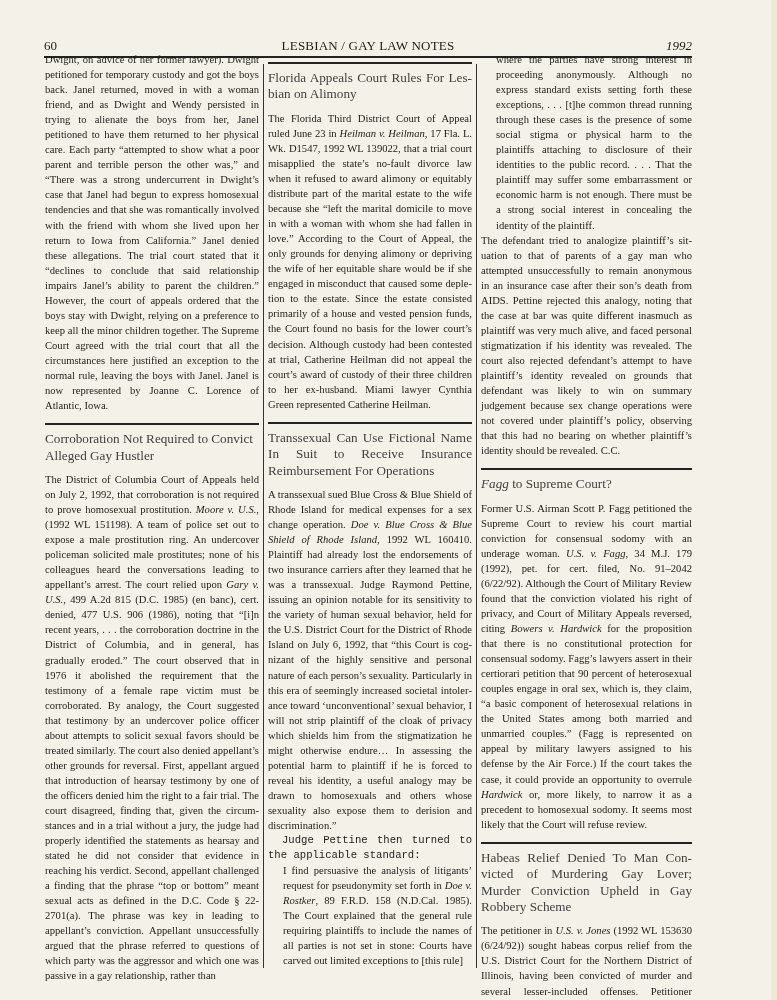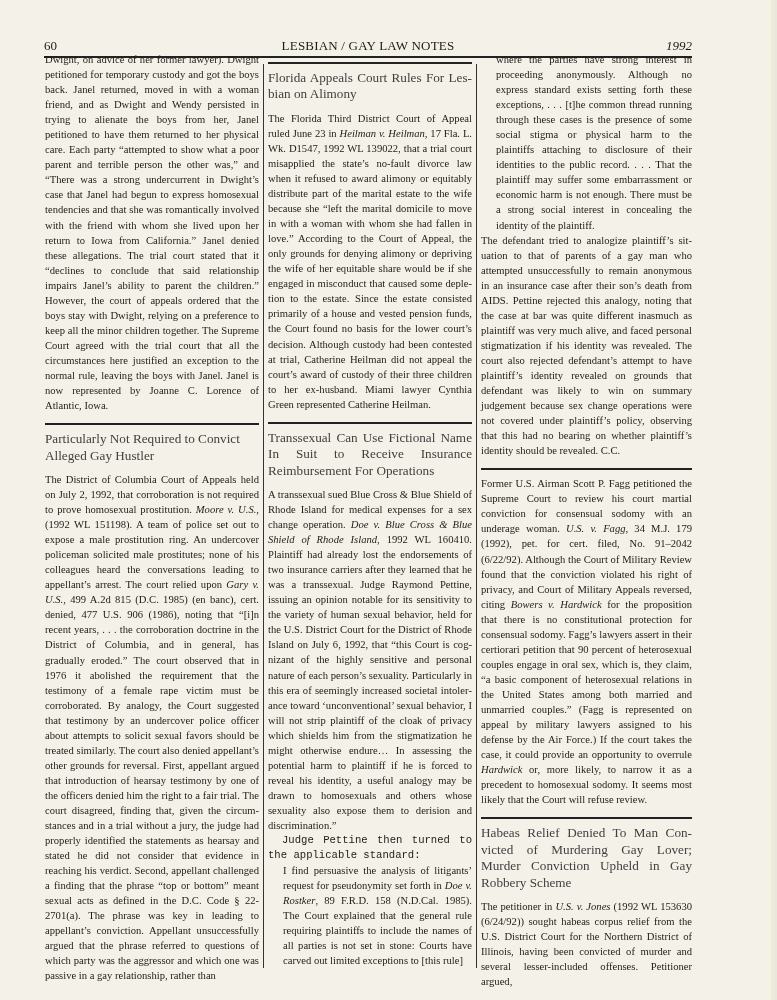--- a/index.html
+++ b/index.html
@@ -58,36 +58,37 @@
   <span class="year">1992</span>
 </div>
 <div class="header-rule"></div>
 
 <div class="vrule v1"></div>
 <div class="vrule v2"></div>
 
 <div class="col c1">
   <p>Dwight, on advice of her former lawyer). Dwight petitioned for temporary custody and got the boys back. Janel returned, moved in with a woman friend, and as Dwight and Wendy persisted in trying to alienate the boys from her, Janel petitioned to have them returned to her physical care. Each party “attempted to show what a poor parent and terrible person the other was,” and “There was a strong undercurrent in Dwight’s case that Janel had begun to express homosexual tend­encies and that she was romantically involved with the friend with whom she lived upon her return to Iowa from California.” Janel denied these allegations. The trial court stated that it “declines to conclude that said relationship impairs Janel’s ability to parent the children.” However, the court of appeals ordered that the boys stay with Dwight, relying on a preference to keep all the minor children together. The Supreme Court agreed with the trial court that all the circumstances here justified an excep­tion to the normal rule, leaving the boys with Janel. Janel is now represented by Joanne C. Lorence of Atlantic, Iowa.</p>
   <div class="art-rule"></div>
-  <h2>Particularly Not Required to Convict Alleged Gay Hustler</h2>
+  <h2>Corroboration Not Required to Convict Alleged Gay Hustler</h2>
   <p><span>The District of Columbia Court of Appeals held on July 2, 1992, that corroboration is not required to prove homosexual prostitution. </span><i>Moore v. U.S.</i><span>, (1992 WL 151198). A team of police set out to expose a male prostitution ring. An undercover policeman solicited male pros­titutes; none of his colleagues heard the conver­sations leading to appellant’s arrest. The court relied upon </span><i>Gary v. U.S.</i><span>, 499 A.2d 815 (D.C. 1985) (en banc), cert. denied, 477 U.S. 906 (1986), noting that “[i]n recent years, . . . the corroboration doctrine in the District of Columbia, and in general, has gradually eroded.” The court observed that in 1976 it abolished the requirement that the testimony of a female rape victim must be corroborated. By analogy, the Court suggested that testimony by an undercover police officer about attempts to solicit sexual favors should be treated simi­larly. The court also denied appellant’s other grounds for reversal. First, appellant argued that introduction of hearsay testimony by one of the officers denied him the right to a fair trial. The court disagreed, finding that, given the circum­stances and in a trial without a jury, the judge had properly identified the statements as hear­say and stated he did not consider that evidence in reaching his verdict. Second, appellant chal­lenged a finding that the phrase “top or bottom” meant sexual acts as defined in the D.C. Code § 22-2701(a). The phrase was key in leading to appellant’s conviction. Appellant unsuccess­fully argued that the phrase referred to questions of which party was the aggressor and which one was passive in a gay relationship, rather than</span></p>
 </div>
 
 <div class="col c2">
   <div class="art-rule"></div>
   <h2 class="just">Florida Appeals Court Rules For Les­bian on Alimony</h2>
   <p><span>The Florida Third District Court of Appeal ruled June 23 in </span><i>Heilman v. Heilman</i><span>, 17 Fla. L. Wk. D1547, 1992 WL 139022, that a trial court misapplied the state’s no-fault divorce law when it refused to award alimony or equitably distrib­ute part of the marital estate to the wife because she “left the marital domicile to move in with a woman with whom she had fallen in love.” According to the Court of Appeal, the only grounds for denying alimony or depriving the wife of her equitable share would be if she engaged in misconduct that caused some deple­tion to the estate. Since the estate consisted primarily of a house and vested pension funds, the Court found no basis for the lower court’s decision. Although custody had been contested at trial, Catherine Heilman did not appeal the court’s award of custody of their three children to her ex-husband. Miami lawyer Cynthia Green represented Catherine Heilman.</span></p>
   <div class="art-rule"></div>
   <h2 class="just">Transsexual Can Use Fictional Name In Suit to Receive Insurance Reimburse­ment For Operations</h2>
   <p><span>A transsexual sued Blue Cross &amp; Blue Shield of Rhode Island for medical expenses for a sex change operation. </span><i>Doe v. Blue Cross &amp; Blue Shield of Rhode Island</i><span>, 1992 WL 160410. Plain­tiff had already lost the endorsements of two insurance carriers after they learned that he was a transsexual. Judge Raymond Pettine, issuing an opinion notable for its sensitivity to the variety of human sexual behavior, held for the U.S. District Court for the District of Rhode Island on July 6, 1992, that “this Court is cog­nizant of the highly sensitive and personal nature of each person’s sexuality. Particularly in this era of seemingly increased societal intoler­ance toward ‘unconventional’ sexual behavior, I will not strip plaintiff of the cloak of privacy which shields him from the stigmatization he might otherwise endure… In assessing the poten­tial harm to plaintiff if he is forced to reveal his identity, a useful analogy may be drawn to homo­sexuals and others whose sexuality also expose them to derision and discrimination.”</span></p>
   <p class="indent">Judge Pettine then turned to the applicable standard:</p>
   <p class="quote"><span>I find persuasive the analysis of litigants’ request for pseudonymity set forth in </span><i>Doe v. Rostker</i><span>, 89 F.R.D. 158 (N.D.Cal. 1985). The Court explained that the general rule requiring plaintiffs to include the names of all parties is not set in stone: Courts have carved out limited exceptions to [this rule]</span></p>
 </div>
 
 <div class="col c3">
   <p class="quote">where the parties have strong interest in proceeding anonymously. Although no express standard exists setting forth these exceptions, . . . [t]he common thread run­ning through these cases is the presence of some social stigma or physical harm to the plaintiffs attaching to disclosure of their identities to the public record. . . . That the plaintiff may suffer some embarrass­ment or economic harm is not enough. There must be a strong social interest in concealing the identity of the plaintiff.</p>
   <p>The defendant tried to analogize plaintiff’s sit­uation to that of parents of a gay man who attempted unsuccessfully to remain anonymous in an insurance case after their son’s death from AIDS. Pettine rejected this analogy, noting that the case at bar was quite different inasmuch as plaintiff was very much alive, and faced per­sonal stigmatization if his identity was revealed. The court also rejected defendant’s attempt to have plaintiff’s identity revealed on grounds that defendant was likely to win on summary judgement because sex change operations were not covered under plaintiff’s policy, observing that this had no bearing on whether plaintiff’s identity should be revealed. C.C.</p>
   <div class="art-rule"></div>
+  <h2><i>Fagg</i><span> to Supreme Court?</span></h2>
   <p><span>Former U.S. Airman Scott P. Fagg petitioned the Supreme Court to review his court martial conviction for consensual sodomy with an underage woman. </span><i>U.S. v. Fagg</i><span>, 34 M.J. 179 (1992), pet. for cert. filed, No. 91–2042 (6/22/92). Although the Court of Military Review found that the conviction violated his right of privacy, and Court of Military Appeals reversed, citing </span><i>Bowers v. Hardwick</i><span> for the prop­osition that there is no constitutional protec­tion for consensual sodomy. Fagg’s lawyers assert in their certiorari petition that 90 percent of heterosexual couples engage in oral sex, which is, they claim, “a basic component of heterosex­ual relations in the United States among both married and unmarried couples.” (Fagg is repre­sented on appeal by military lawyers assigned to his defense by the Air Force.) If the court takes the case, it could provide an opportunity to overrule </span><i>Hardwick</i><span> or, more likely, to narrow it as a precedent to homosexual sodomy. It seems most likely that the Court will refuse review.</span></p>
   <div class="art-rule"></div>
   <h2 class="just">Habeas Relief Denied To Man Con­victed of Murdering Gay Lover; Murder Conviction Upheld in Gay Robbery Scheme</h2>
   <p><span>The petitioner in </span><i>U.S. v. Jones</i><span> (1992 WL 153630 (6/24/92)) sought habeas corpus relief from the U.S. District Court for the Northern District of Illinois, having been convicted of murder and several lesser-included offenses. Petitioner argued, </span></p>
 </div>
 
 </body></html>

